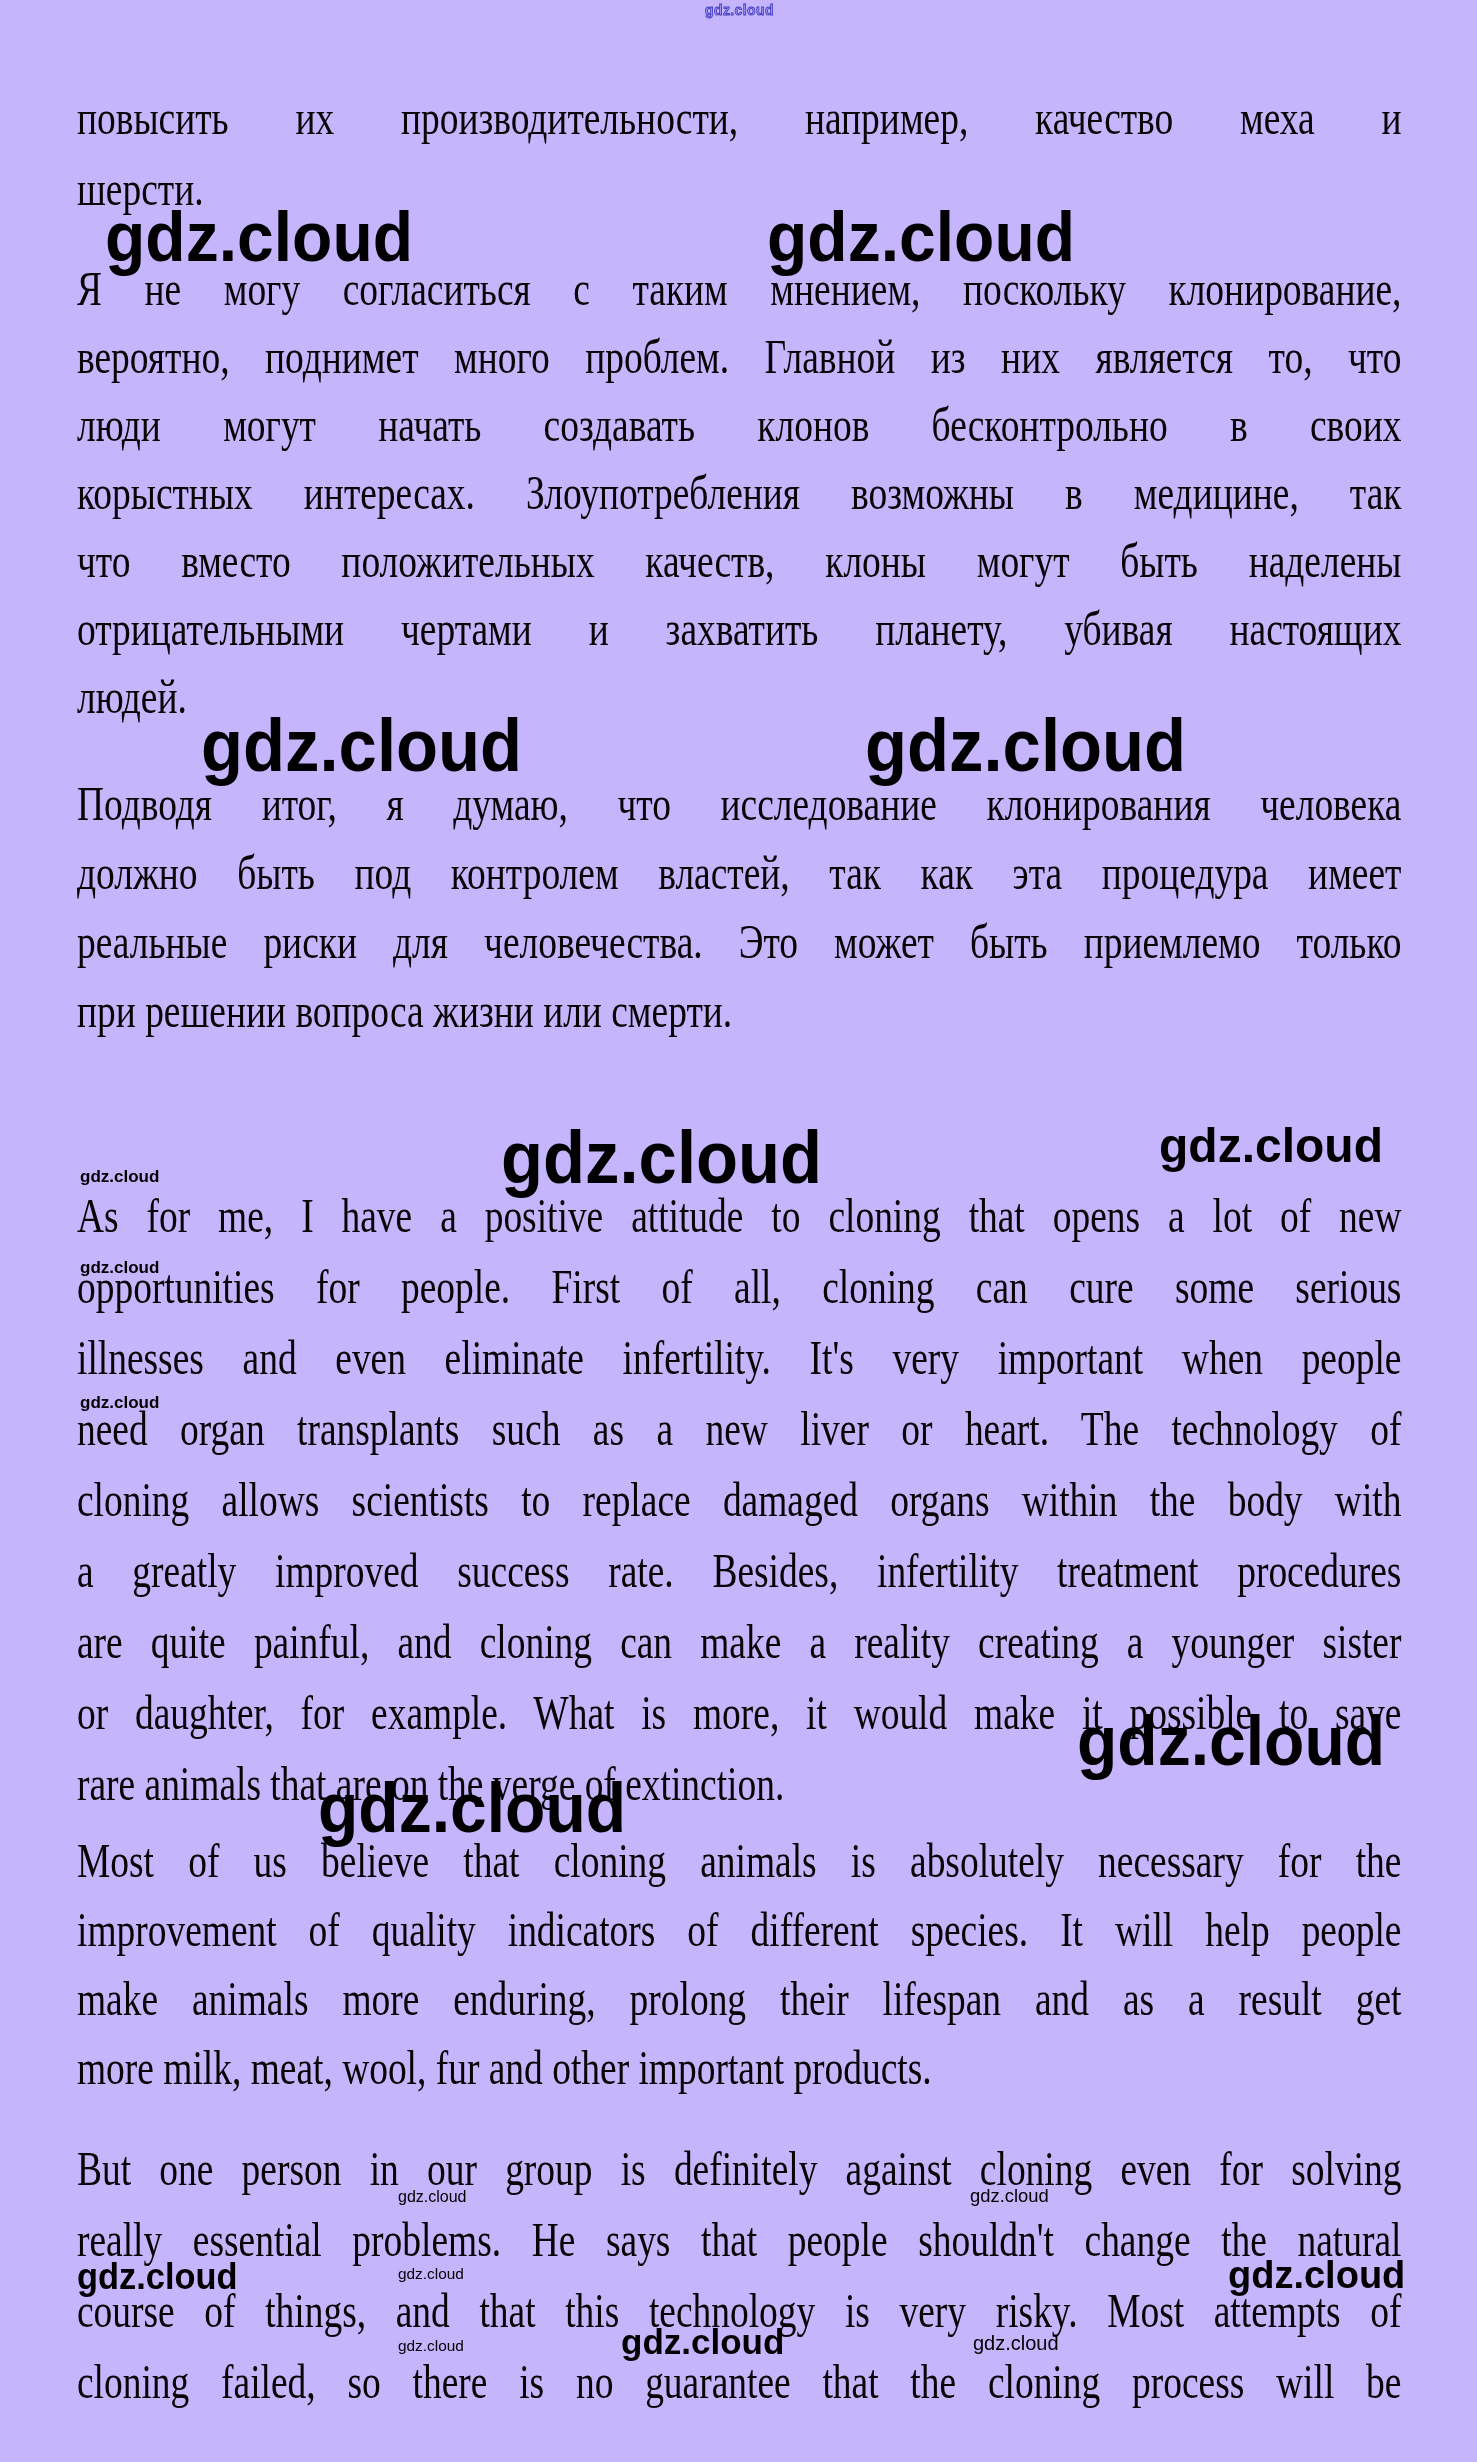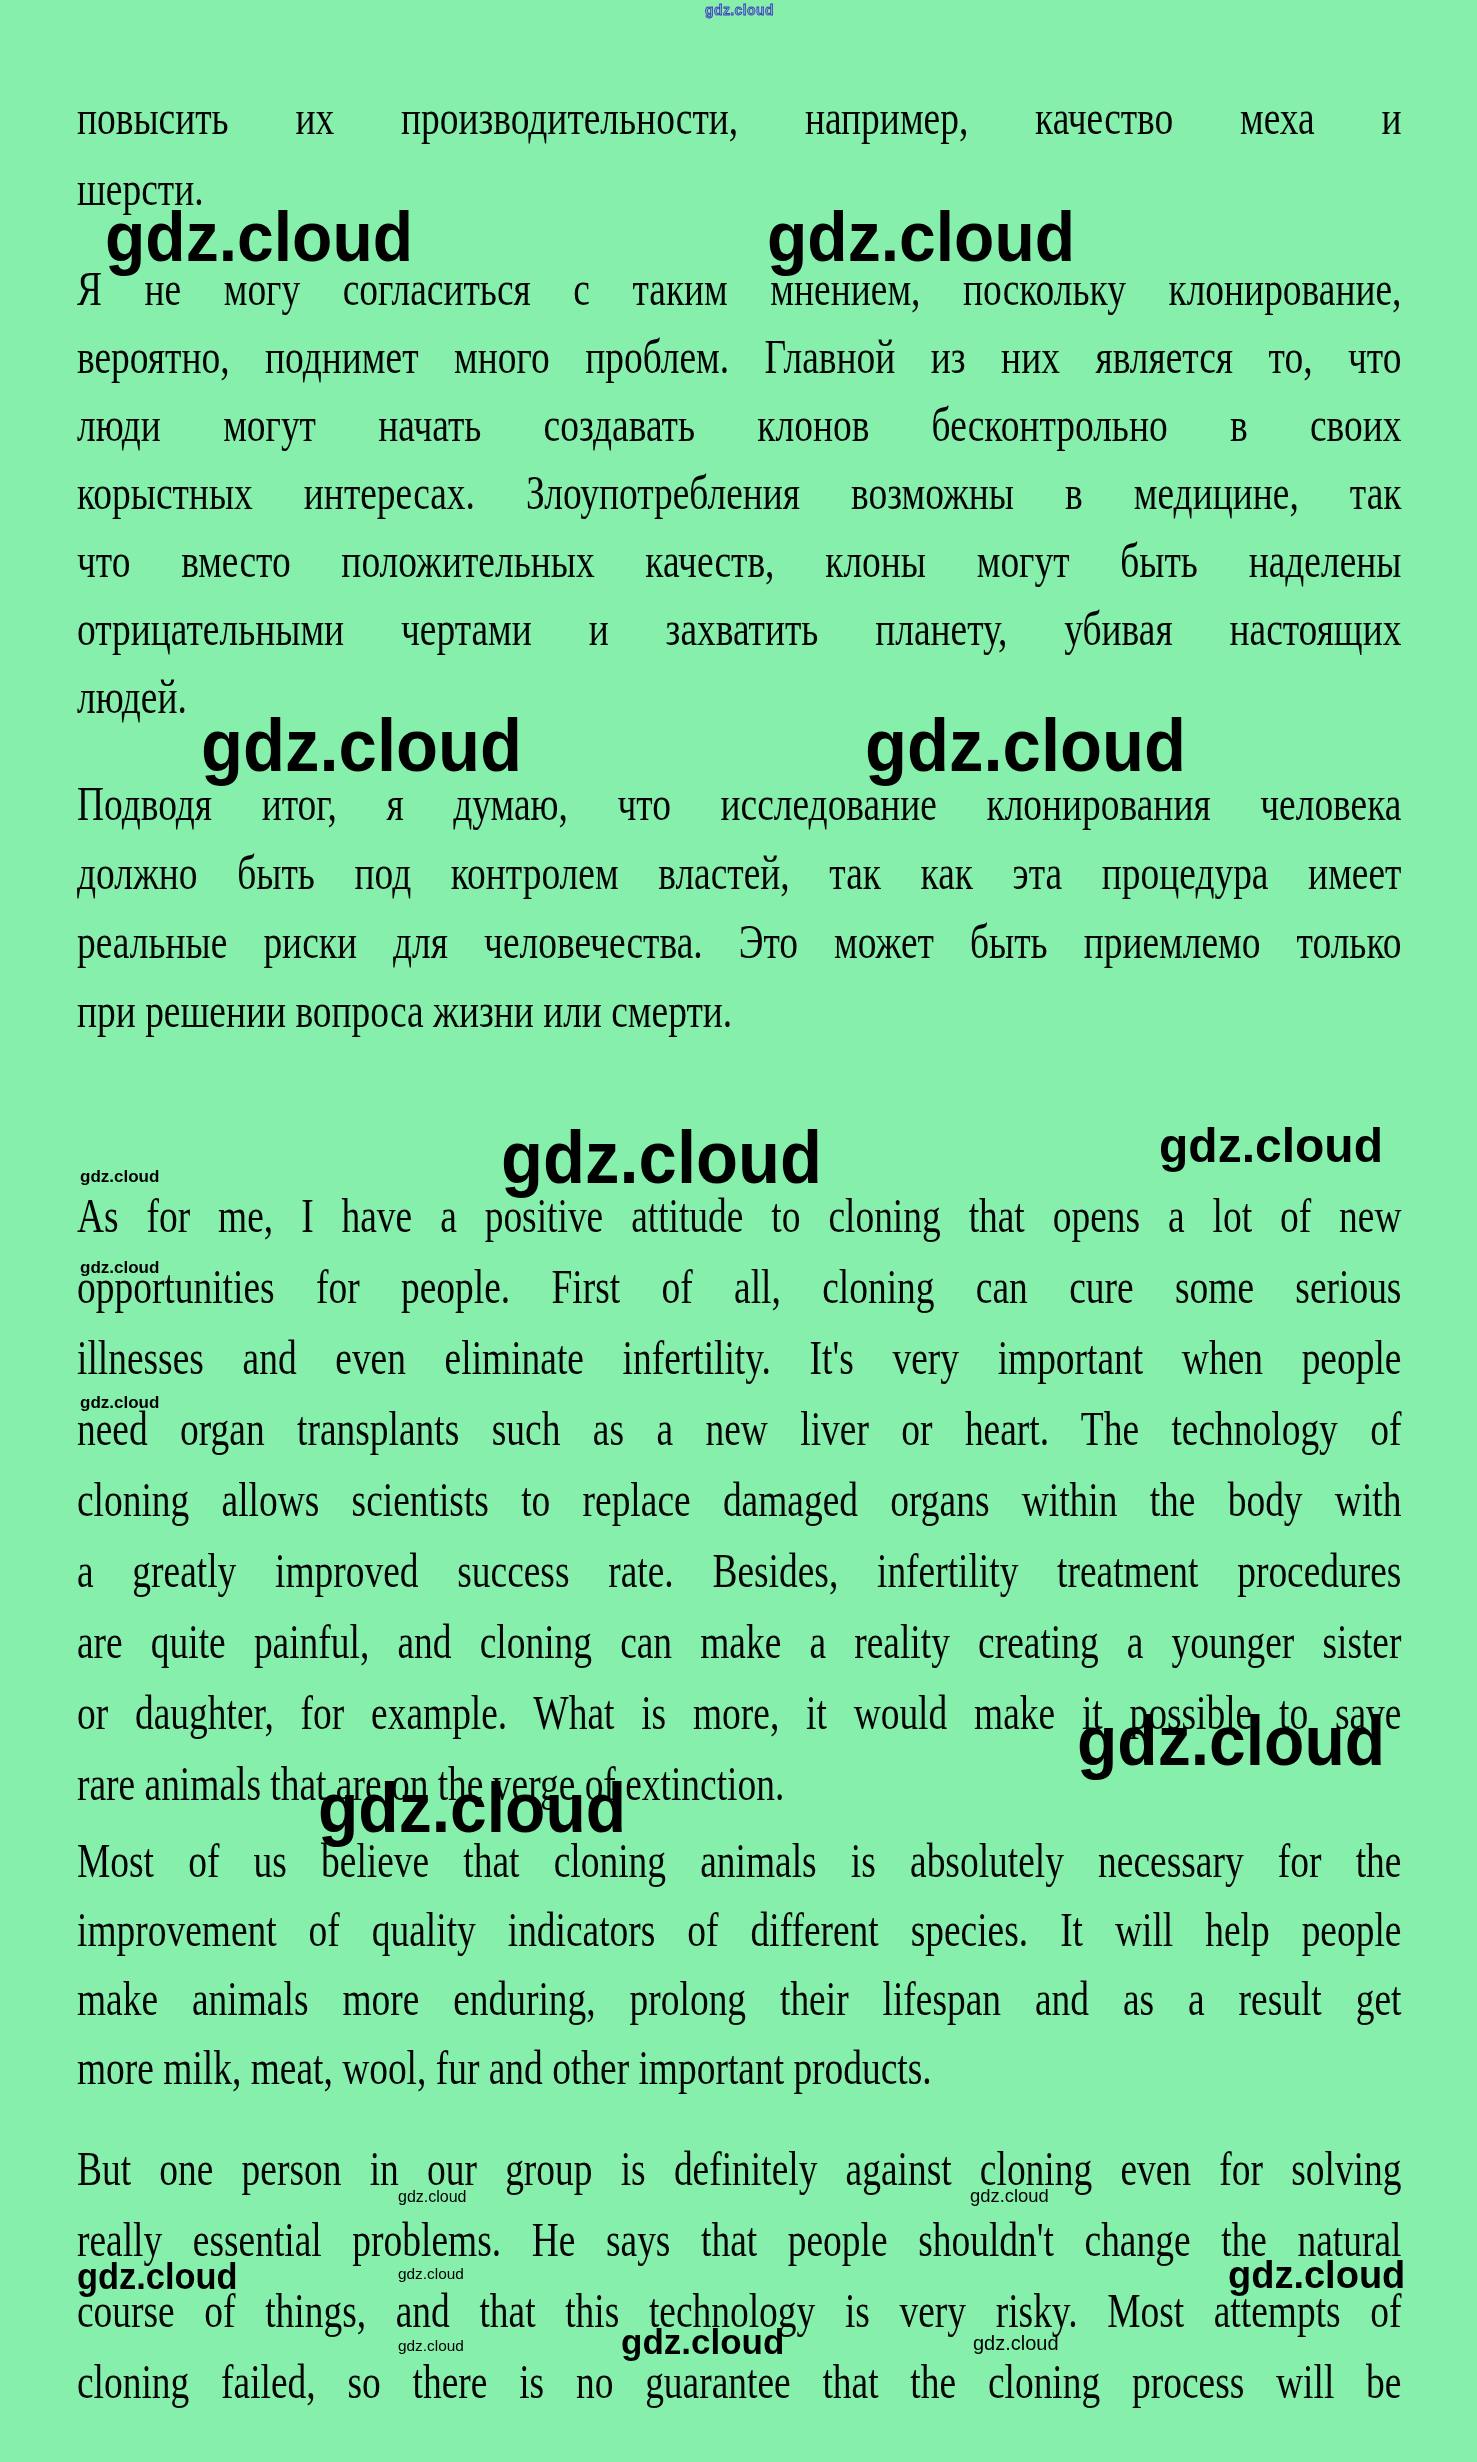--- a/index.html
+++ b/index.html
@@ -10,21 +10,21 @@
   body {
     width: 1478px;
     height: 2462px;
     position: relative;
     overflow: hidden;
     font-family: "Liberation Serif", serif;
   }
   .page {
     position: absolute;
     inset: 0;
-    background: #86efac;
+    background: #c4b5fd;
   }
   
   .para {
     position: absolute;
     left: 77px;
     width: 1698px;
     transform: scaleX(0.78);
     transform-origin: 0 0;
     color: #060606;
     font-size: 48px;

